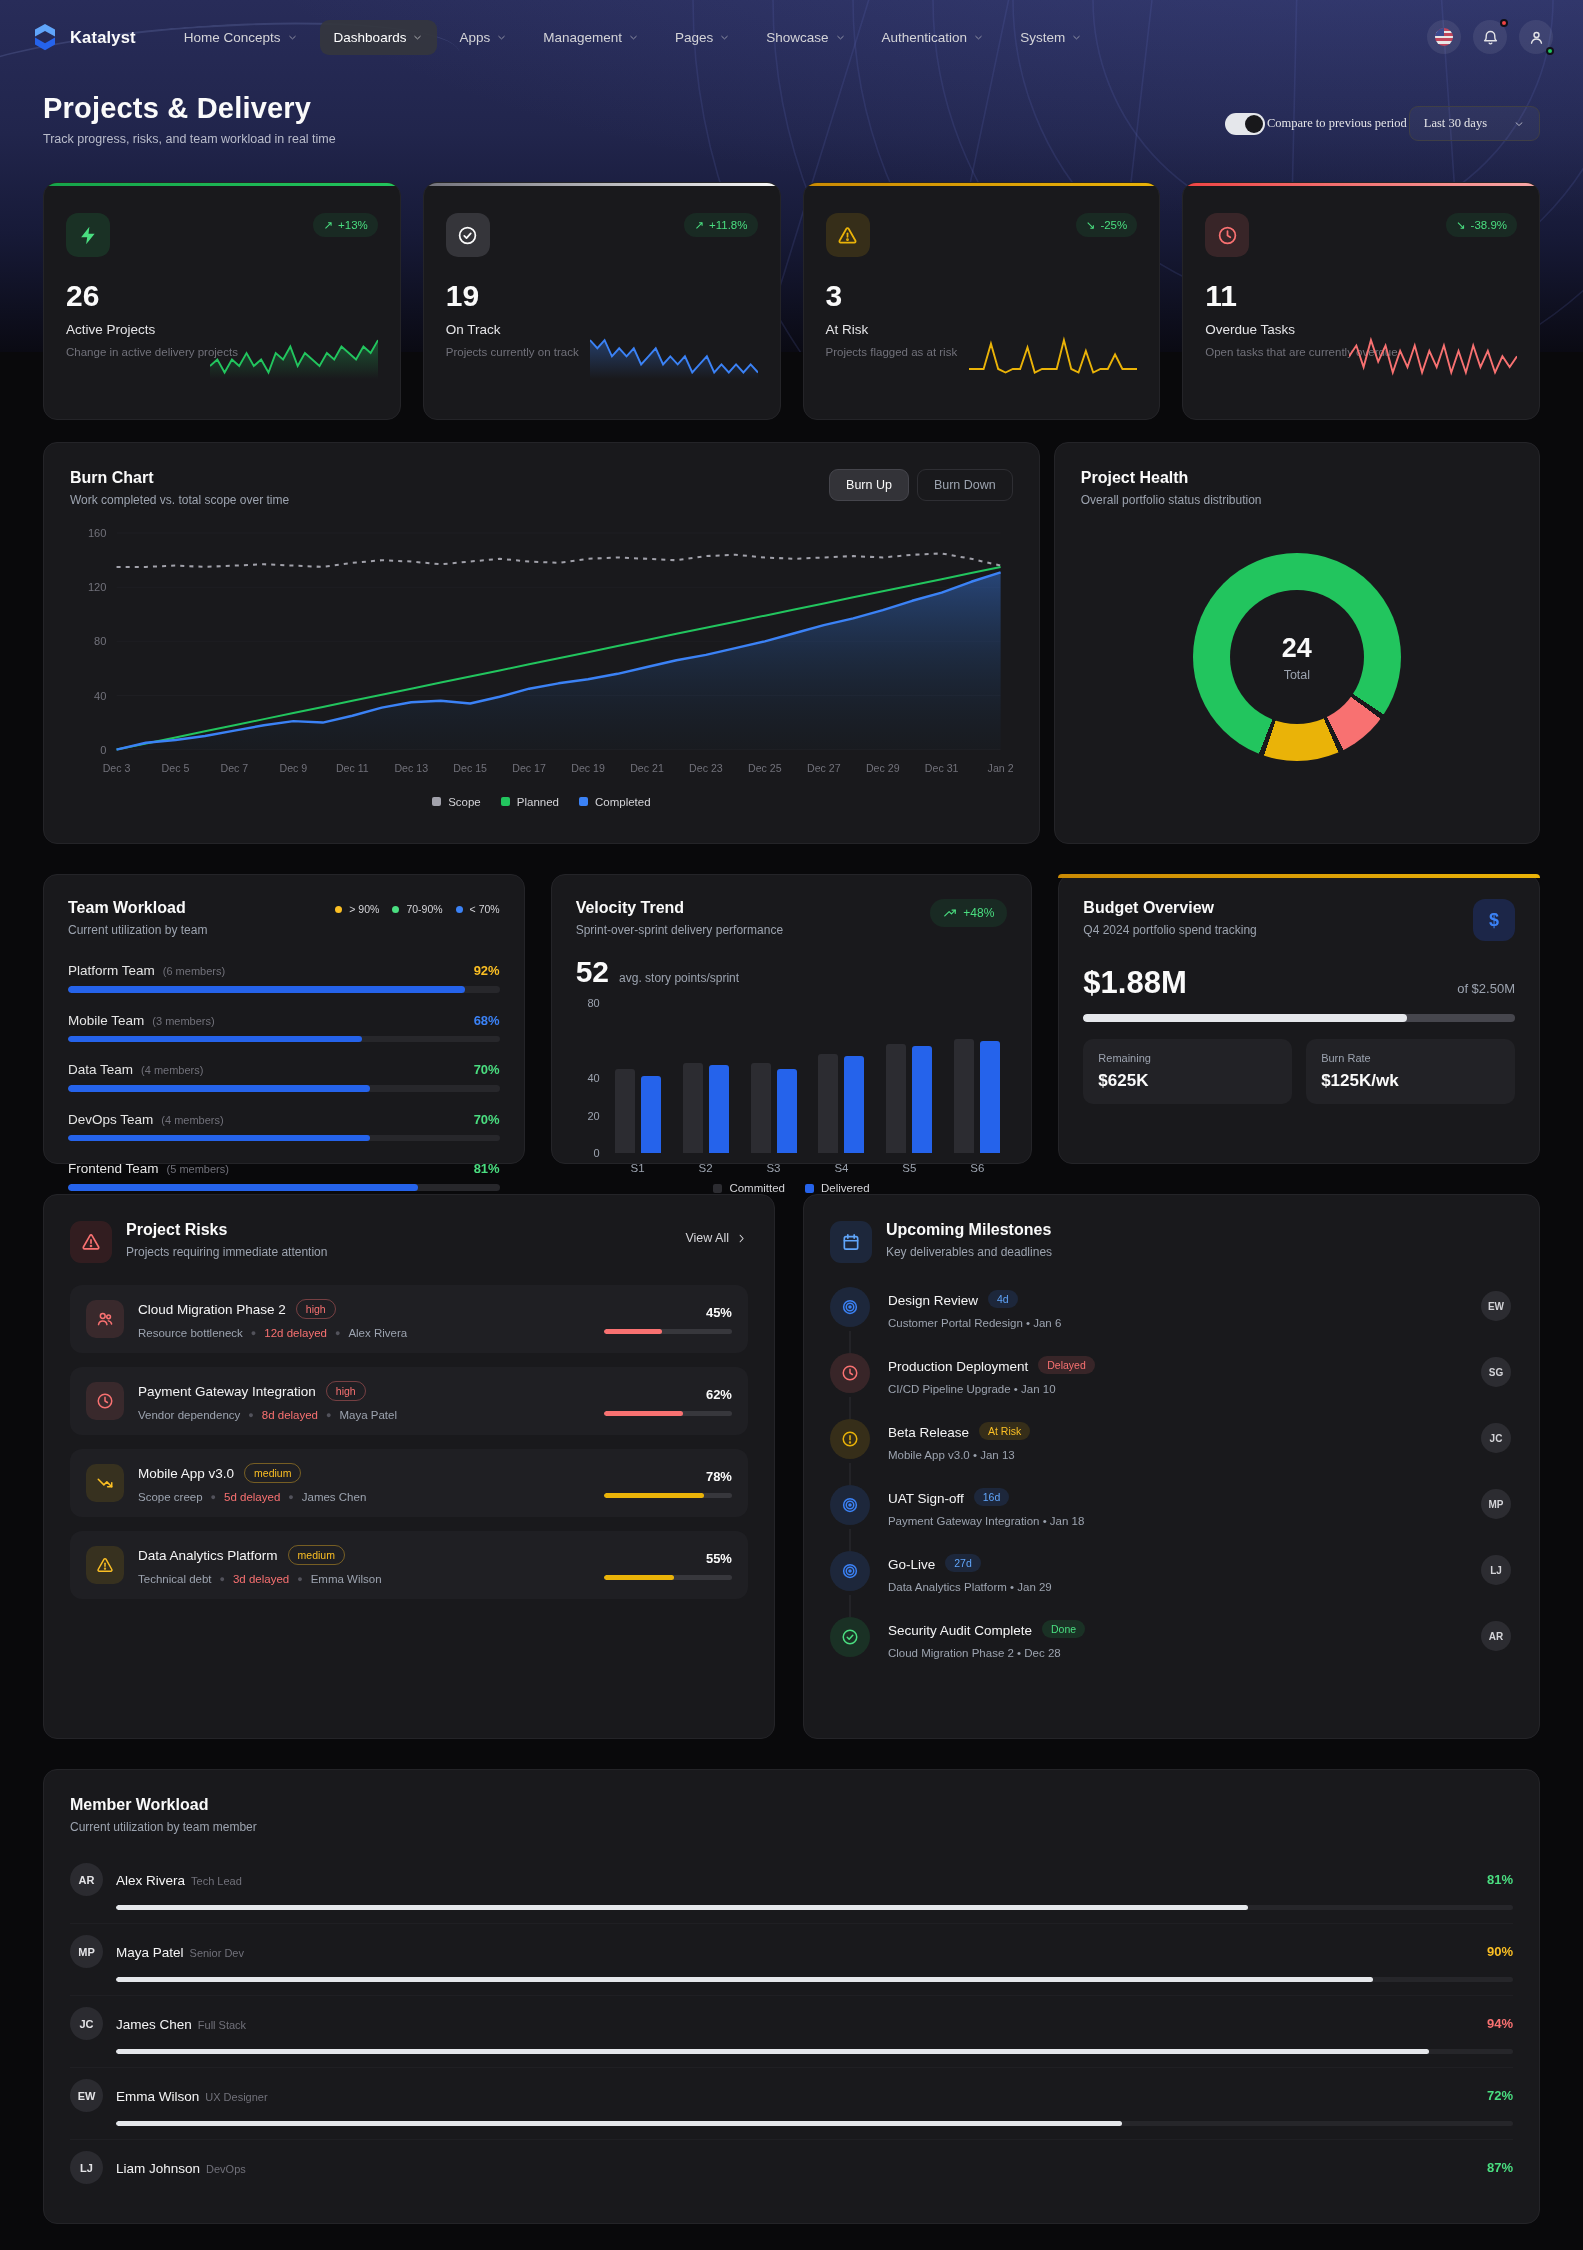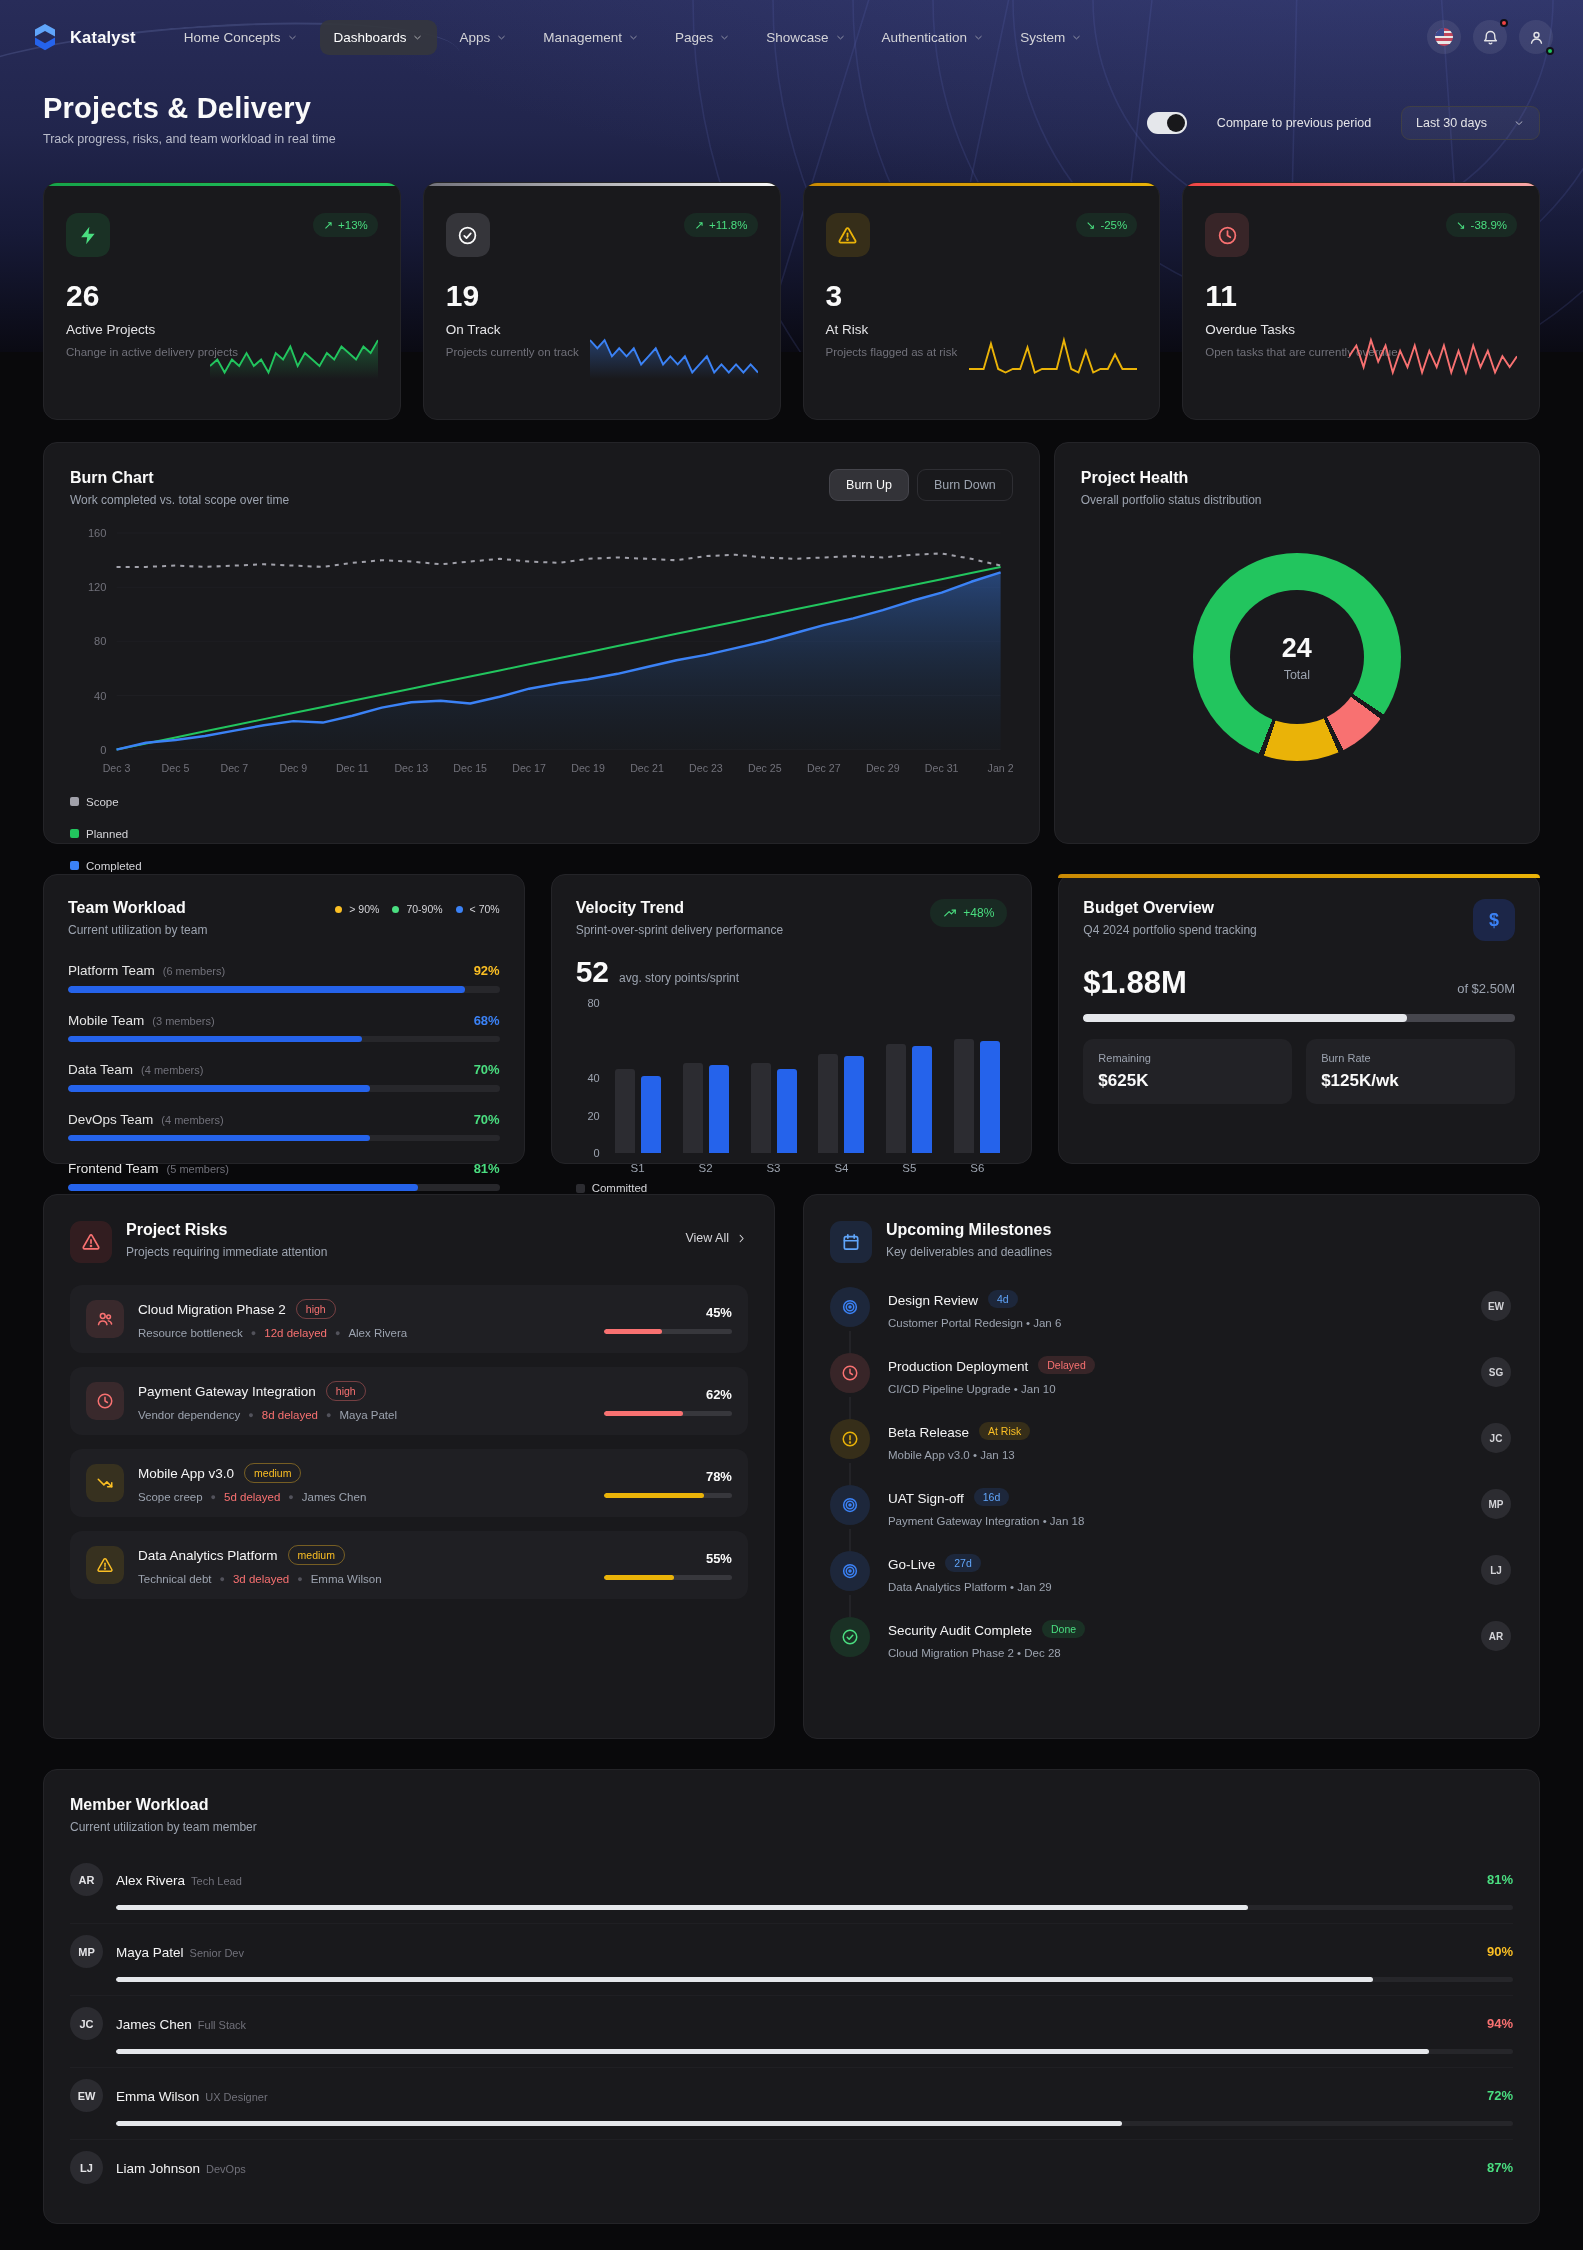--- a/index.html
+++ b/index.html
@@ -37,21 +37,21 @@
     background:repeating-linear-gradient(180deg,#c0455c 0 2.6px,#e8e6e6 2.6px 5.2px); }
   .flag::after { content:""; position:absolute; left:0; top:0; width:9px; height:8px; background:#3c4a8f; }
   .dot { position:absolute; width:8px; height:8px; border-radius:50%; border:2px solid #101018; }
   .dot.red { background:#ef4444; top:-1px; right:-1px; }
   .dot.green { background:#22c55e; bottom:-1px; right:-1px; }
   
   .content { position:relative; z-index:2; padding:0 43px; }
   .page-head { display:flex; align-items:flex-start; justify-content:space-between; margin-top:18px; }
   .page-title { font-size:29px; font-weight:bold; letter-spacing:.2px; }
   .page-sub { margin-top:7px; font-size:12.5px; color:#b9bccb; }
-  .head-controls { display:flex; align-items:center; gap:30px; margin-top:14px; }
+  .head-controls { display:flex; align-items:center; gap:2px; margin-top:14px;font-family:Liberation Serif, serif; }
   .toggle { width:40px; height:22px; border-radius:11px; background:#e5e7eb; position:relative; cursor:pointer; }
   .toggle .knob { position:absolute; top:2px; right:2px; width:18px; height:18px; border-radius:50%; background:#18181b; }
   .toggle-label { font-size:12.5px; color:#e4e4e7; }
   .select { display:flex; align-items:center; gap:26px; padding:9px 14px; border:1px solid #3f3f46;
     background:rgba(255,255,255,0.04); border-radius:9px; font-size:12.5px; color:#e4e4e7; cursor:pointer; }
   .select .chev { width:12px; height:12px; opacity:.7; display:inline-flex; }
   
   .card { background:#19191c; border:1px solid #242428; border-radius:14px; position:relative; }
   .accent { position:absolute; top:-1px; left:-1px; right:-1px; height:4px; border-radius:14px 14px 0 0; }
   .card-title { font-size:16px; font-weight:bold; }
@@ -70,21 +70,21 @@
   .spark { position:absolute; right:22px; bottom:40px; width:168px; height:54px; }
   
   .row2 { display:grid; grid-template-columns:2.05fr 1fr; gap:14px; margin-top:22px; }
   .burn-card { padding:26px; height:402px; }
   .burn-head { display:flex; justify-content:space-between; align-items:flex-start; }
   .seg-btns { display:flex; gap:8px; }
   .seg-btn { padding:8px 16px; border-radius:9px; font-size:12.5px; cursor:pointer;
     border:1px solid #2e2e33; color:#9ca3af; background:transparent; font-family:inherit; }
   .seg-btn.active { background:#333338; border-color:#45454c; color:#fafafa; }
   .burn-plot { margin-top:16px; }
-  .chart-legend { display:flex; justify-content:center; gap:20px; margin-top:8px;flex-direction:column; }
+  .chart-legend { display:flex; justify-content:center; gap:20px; margin-top:8px; }
   .legend-item { display:flex; align-items:center; gap:7px; font-size:11.5px; color:#d4d4d8; }
   .legend-swatch { width:9px; height:9px; border-radius:2px; }
   .health-card { padding:26px; height:402px; }
   .donut-wrap { display:flex; justify-content:center; margin-top:46px; }
   .donut { width:208px; height:208px; border-radius:50%; position:relative; }
   .donut-hole { position:absolute; inset:37px; border-radius:50%; background:#19191c;
     display:flex; flex-direction:column; align-items:center; justify-content:center; }
   .donut-total { font-size:27px; font-weight:bold; }
   .donut-cap { font-size:12.5px; color:#9ca3af; margin-top:4px; }
   

